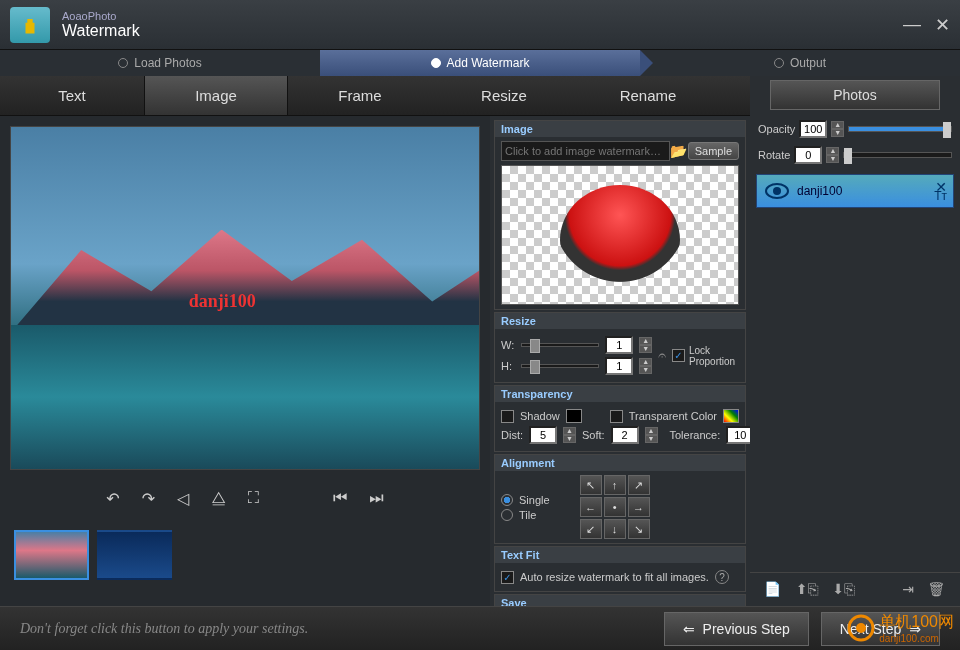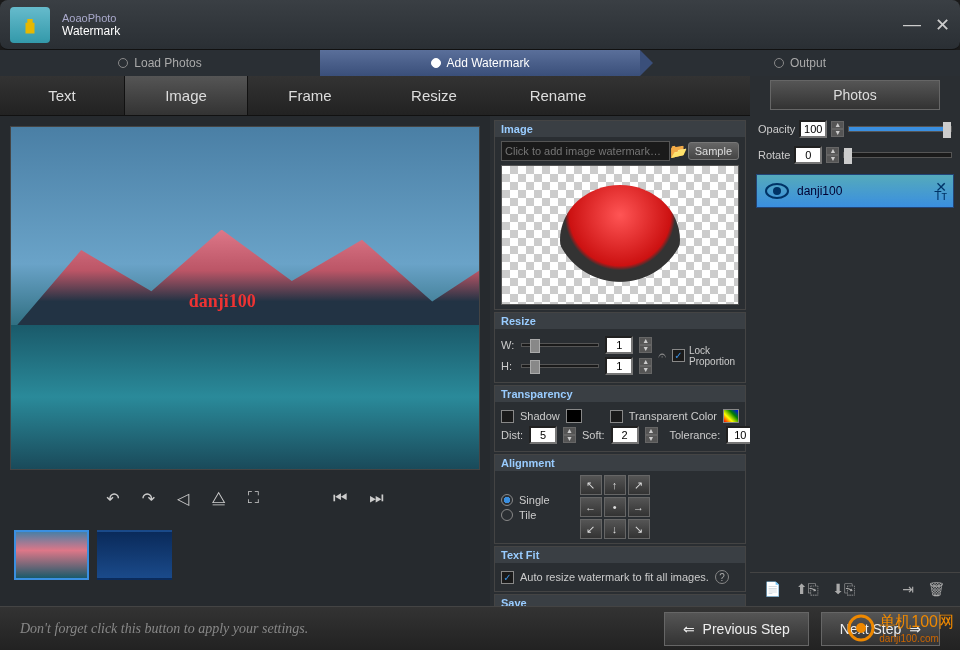--- a/index.html
+++ b/index.html
@@ -1,38 +1,38 @@
 <!DOCTYPE html>
 <html><head>
 <meta charset="utf-8">
 <style>
 * { margin:0; padding:0; box-sizing:border-box; font-family:Arial,sans-serif; }
 body { background:#1a1a1a; width:960px; height:650px; overflow:hidden; color:#ccc; font-size:12px; position:relative; }
 
 
-.titlebar { height:50px; background:linear-gradient(#3a3f44,#2a2f34); display:flex; align-items:center; padding:0 10px; border-bottom:1px solid #111;border-radius:8px;}
+.titlebar { height:50px; background:linear-gradient(#3a3f44,#2a2f34); display:flex; align-items:center; padding:0 10px; border-bottom:1px solid #111;}
 .logo-box { width:40px; height:36px; background:linear-gradient(#6bc,#39a); border-radius:4px; position:relative; display:flex; align-items:center; justify-content:center;}
 .padlock { width:18px; height:18px; background:#e6b800; clip-path:polygon(25% 40%,25% 100%,75% 100%,75% 40%,65% 40%,65% 20%,35% 20%,35% 40%); }
 .title-text { margin-left:12px; color:#fff;}
 .title-text .small{font-size:11px;color:#aac;}
-.title-text .big{font-size:12px;}
+.title-text .big{font-size:16px;}
 .win-controls{margin-left:auto;display:flex;gap:14px;}
 .win-controls span{font-size:18px;color:#ccc;cursor:pointer;}
 
 
 .stepbar{height:26px;display:flex;background:#2a2f34;}
 .step{flex:1;display:flex;align-items:center;justify-content:center;position:relative;color:#aaa;font-size:12px;}
 .step.active{background:linear-gradient(#5a6f9a,#3a4f7a);color:#fff;}
 .step.active:after{content:"";position:absolute;right:-13px;top:0;border-left:13px solid #3a4f7a;border-top:13px solid transparent;border-bottom:13px solid transparent;}
 .radio-dot{width:10px;height:10px;border:1px solid #888;border-radius:50%;margin-right:6px;display:inline-block;}
 .step.active .radio-dot{background:#fff;border-color:#fff;}
 
 
 .tabbar{height:40px;display:flex;background:linear-gradient(#333,#222);border-bottom:1px solid #111;}
-.tab{width:124px;display:flex;align-items:center;justify-content:center;color:#ddd;font-size:15px;cursor:pointer;}
+.tab{width:144px;display:flex;align-items:center;justify-content:center;color:#ddd;font-size:15px;cursor:pointer;}
 .tab.active{background:linear-gradient(#555,#333);border-left:1px solid #111;border-right:1px solid #111;}
 
 
 .main{display:flex;height:490px;}
 .left{width:490px;padding:10px;background:#262a2e;display:flex;flex-direction:column;}
 .preview{flex:1;background:linear-gradient(180deg,#4a7fa5 0%,#6aa3c8 40%,#2a6a7a 60%,#1a4a5a 100%);border:1px solid #444;position:relative;overflow:hidden;}
 .mountains{position:absolute;top:30%;left:0;right:0;height:30%;}
 .mt{position:absolute;bottom:0;background:linear-gradient(#d78,#b56 40%,#234 70%);clip-path:polygon(0 100%,15% 20%,30% 60%,45% 0,60% 50%,75% 10%,90% 70%,100% 40%,100% 100%);width:100%;height:100%;}
 .lake{position:absolute;bottom:0;left:0;right:0;height:42%;background:linear-gradient(#1a5a6a,#2a8a9a 50%,#1a4a5a);}
 .wm-text{position:absolute;top:48%;left:38%;color:#e33;font-size:18px;font-family:serif;font-weight:bold;}

